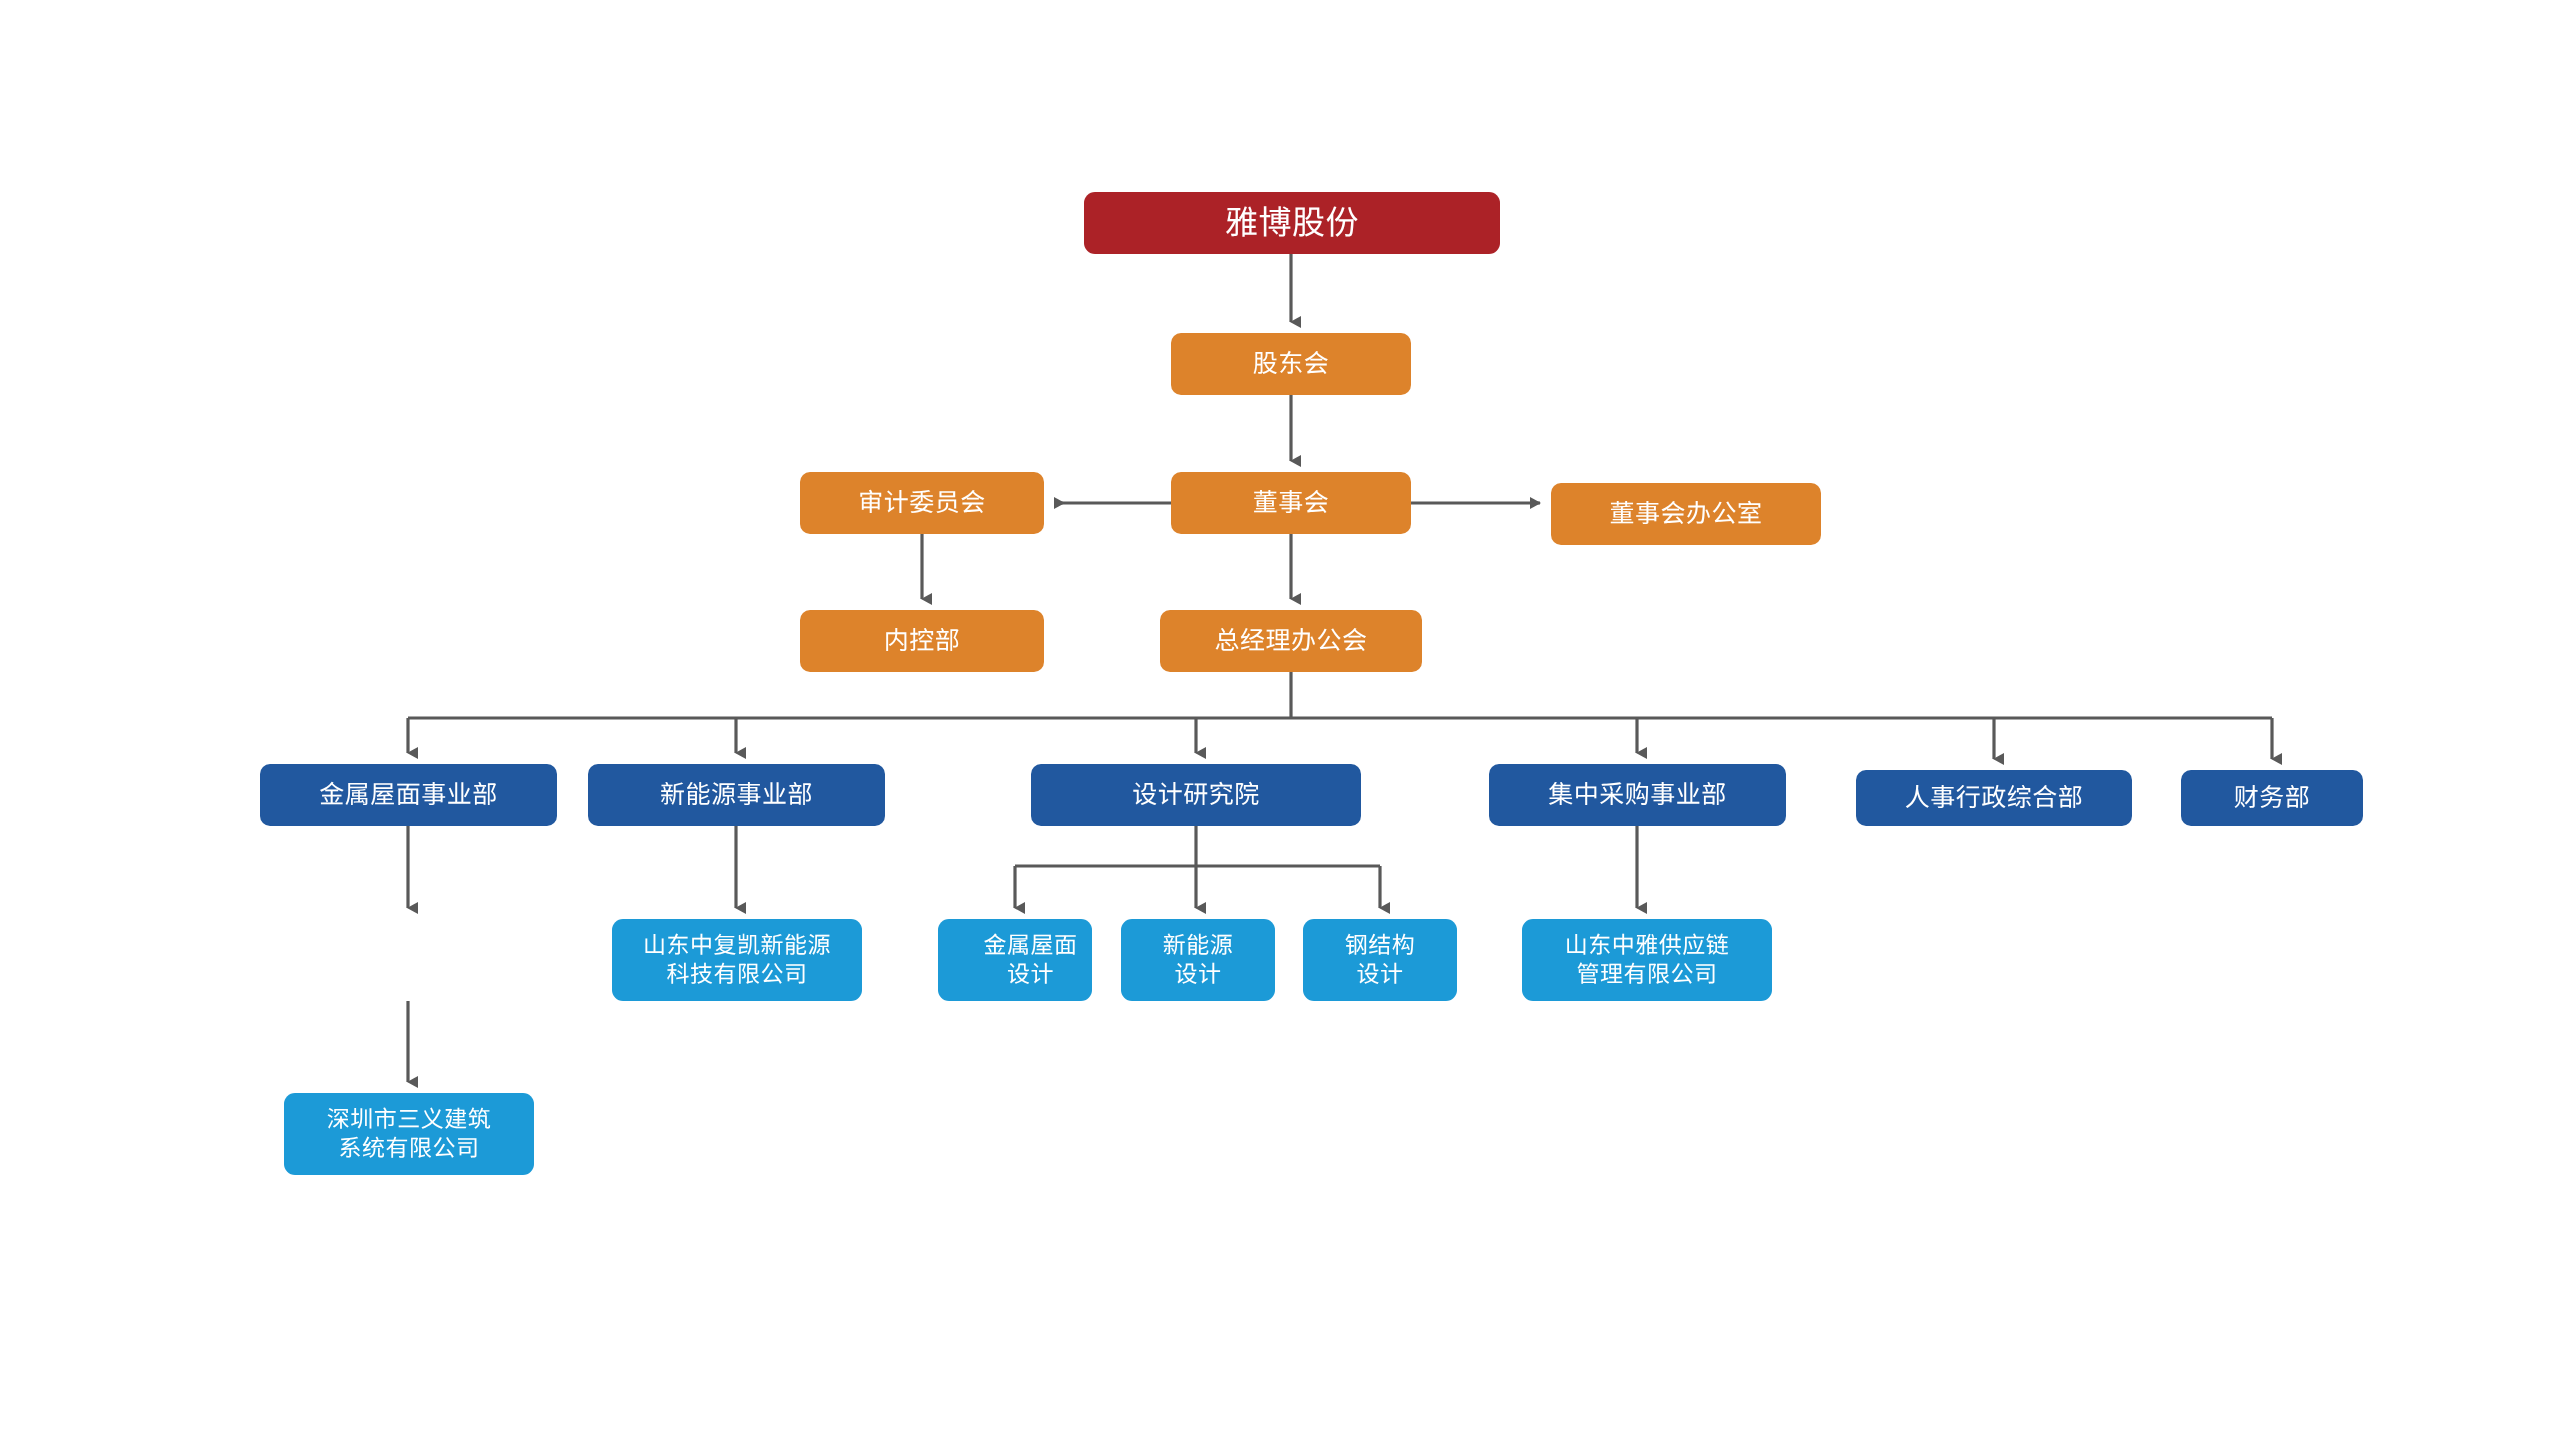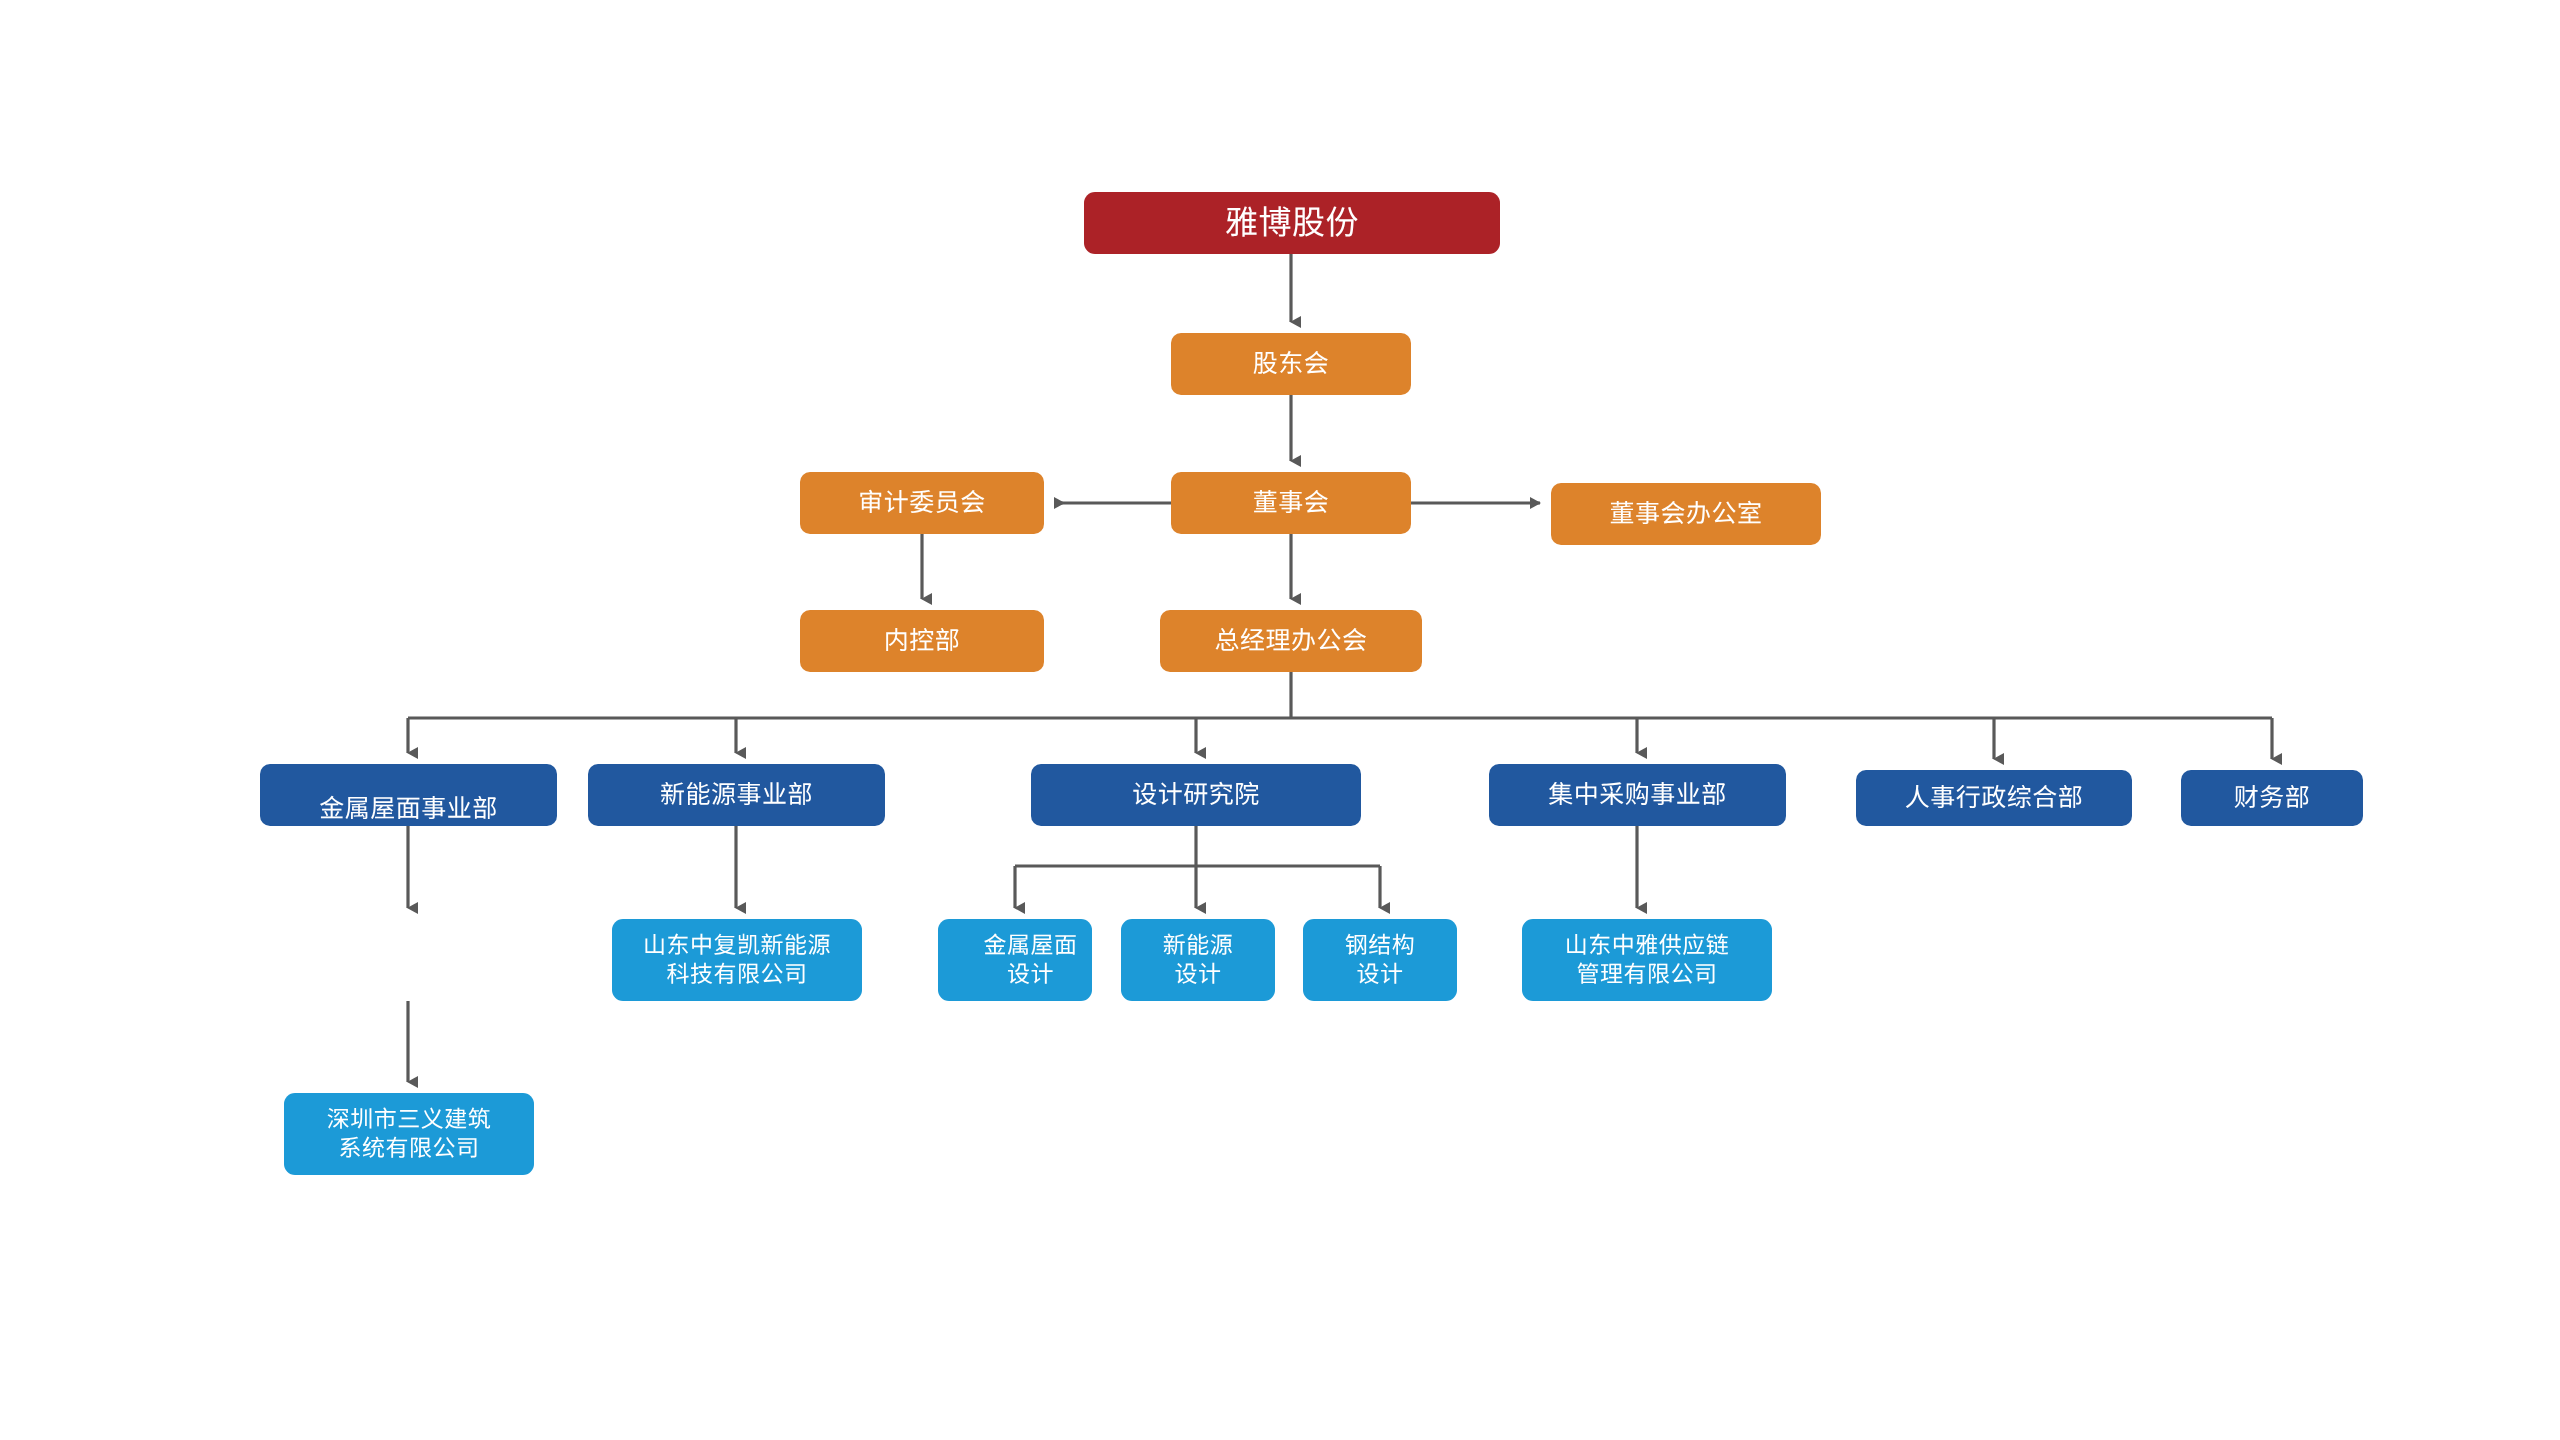--- a/index.html
+++ b/index.html
@@ -145,21 +145,21 @@
   </div>
 
   <div class="node level-orange" style="left:800px; top:610px; width:244px; height:62px;">
     <span class="node-label">内控部</span>
   </div>
 
   <div class="node level-orange" style="left:1160px; top:610px; width:262px; height:62px;text-align:center;">
     <span class="node-label">总经理办公会</span>
   </div>
 
-  <div class="node level-darkblue" style="left:260px; top:764px; width:297px; height:62px;align-items:flex-end;">
+  <div class="node level-darkblue" style="left:260px; top:764px; width:297px; height:62px;">
     <span class="node-label">金属屋面事业部</span>
   </div>
 
   <div class="node level-darkblue" style="left:1031px; top:764px; width:330px; height:62px;">
     <span class="node-label">设计研究院</span>
   </div>
 
   <div class="node level-darkblue" style="left:588px; top:764px; width:297px; height:62px;">
     <span class="node-label">新能源事业部</span>
   </div>

